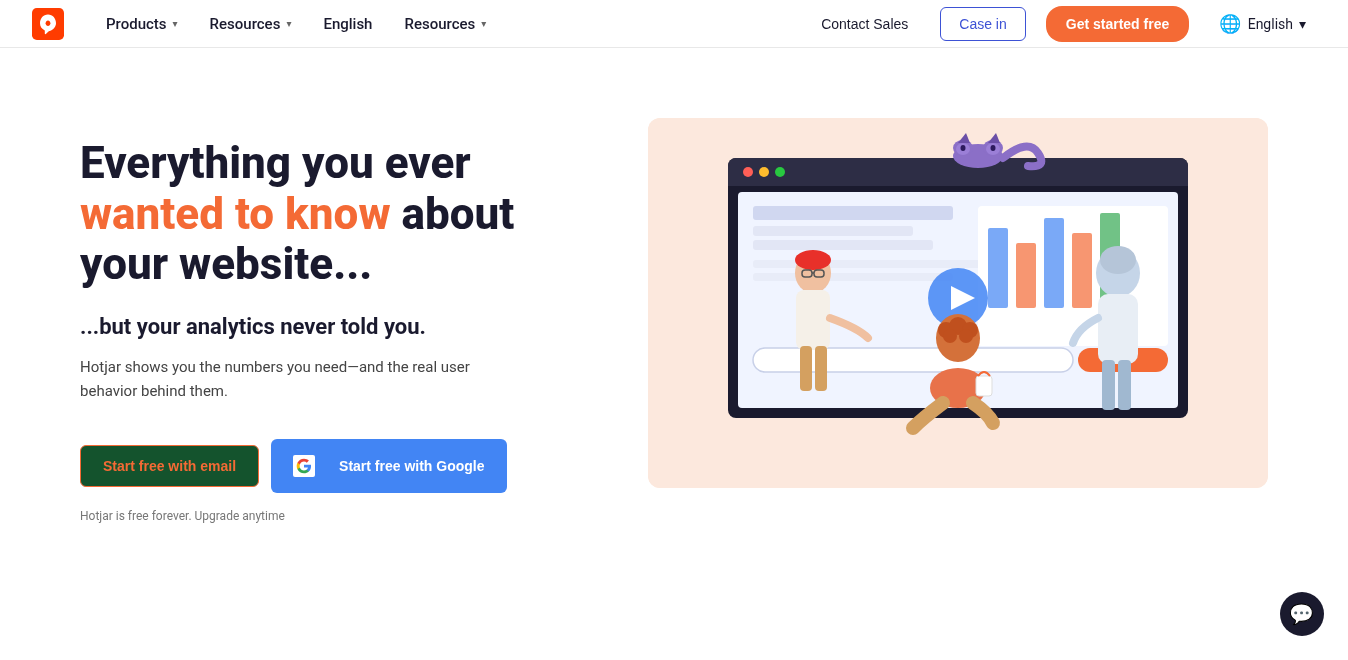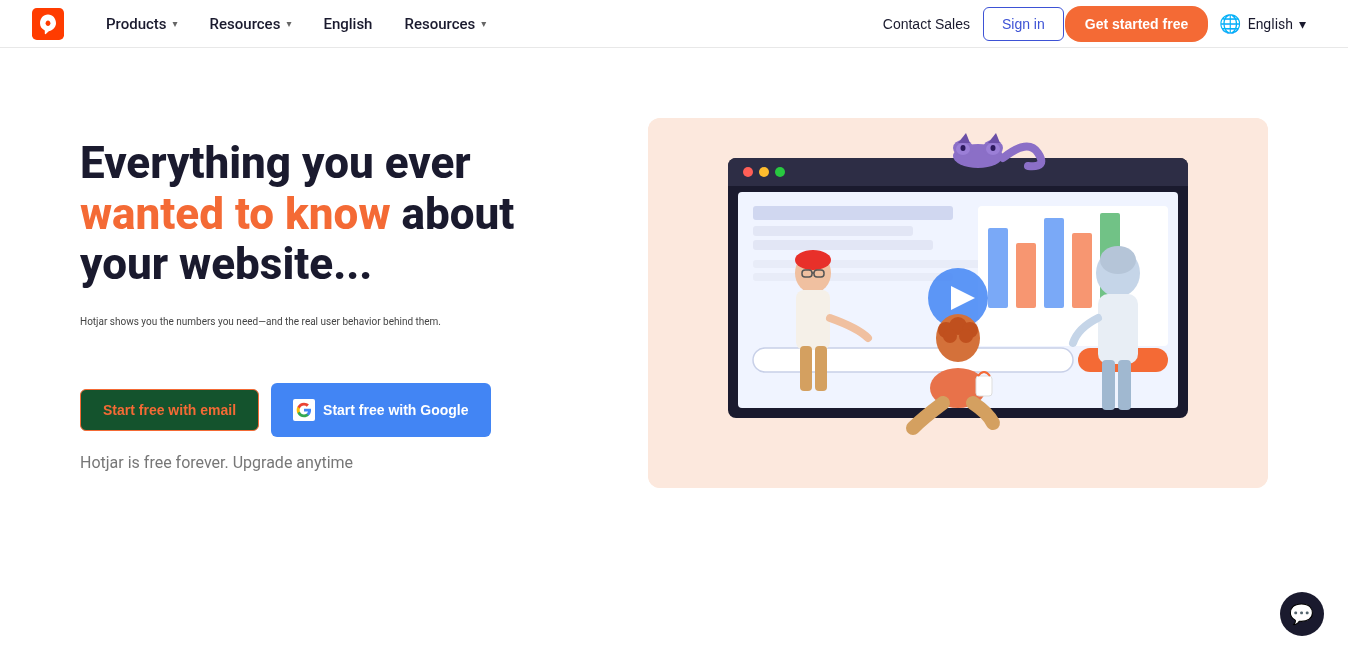--- a/index.html
+++ b/index.html
@@ -57,21 +57,21 @@
       white-space: nowrap;
     }
     .nav-link .chevron {
       font-size: 10px;
       color: #666;
       margin-left: 2px;
     }
     .nav-right {
       display: flex;
       align-items: center;
-      gap: 1px;
+      gap: 20px;
     }
     .btn-contact-sales {
       font-size: 14px;
       font-weight: 500;
       color: #1a1a2e;
       cursor: pointer;
       padding: 8px 12px;
       border-radius: 4px;
       background: none;
       border: none;
@@ -134,24 +134,24 @@
     .hero-headline .highlight {
       color: #f46a35;
     }
     .hero-subheadline {
       font-size: 22px;
       font-weight: 700;
       color: #1a1a2e;
       margin-bottom: 16px;
     }
     .hero-description {
-      font-size: 10px;
+      font-size: 15px;
       color: #444;
       line-height: 1.6;
-      margin-bottom: 53px;
+      margin-bottom: 36px;
       max-width: 440px;
     }
     .hero-cta {
       display: flex;
       align-items: center;
       gap: 12px;
       margin-bottom: 16px;
       flex-wrap: wrap;
     }
     .btn-email {
@@ -161,21 +161,21 @@
       color: #f46a35;
       background: #14532d;
       border: 1.5px solid #f46a35;
       border-radius: 6px;
       cursor: pointer;
       white-space: nowrap;
     }
     .btn-google {
       display: flex;
       align-items: center;
-      gap: 8px;
+      gap: 24px;
       padding: 16px 22px;
       font-size: 14px;
       font-weight: 600;
       color: #fff;
       background: #4285f4;
       border: none;
       border-radius: 6px;
       cursor: pointer;
       white-space: nowrap;
     }
@@ -183,21 +183,21 @@
       width: 22px;
       height: 22px;
       background: white;
       border-radius: 2px;
       display: flex;
       align-items: center;
       justify-content: center;
       flex-shrink: 0;
     }
     .hero-footnote {
-      font-size: 16px;
+      font-size: 12px;
       color: #777;
     }
 
     
     .hero-image {
       flex-shrink: 0;
       width: 620px;
       height: 370px;
       background: #fce8dd;
       border-radius: 12px;
@@ -259,37 +259,38 @@
       </div>
       <div class="nav-link">
         <span>Resources</span>
         <span class="chevron">▾</span>
       </div>
     </div>
   </div>
 
   <div class="nav-right">
     <button class="btn-contact-sales">Contact Sales</button>
-    <button class="btn-sign-in">Sign in</button>
+    <button class="btn-sign-in">Case in</button>
     <button class="btn-get-started">Get started free</button>
     <div class="lang-selector">
       <span class="lang-globe">🌐</span>
       <span>English</span>
       <span class="chevron">▾</span>
     </div>
   </div>
 </nav>
 
 <section class="hero">
   <div class="hero-text">
     <h1 class="hero-headline">
       <span>Everything you ever</span><br>
       <span class="highlight">wanted to know</span>
       <span> about<br>your website...</span>
     </h1>
+    <p class="hero-subheadline">...but your analytics never told you.</p>
     <p class="hero-description">Hotjar shows you the numbers you need—and the real user behavior behind them.</p>
     <div class="hero-cta">
       <button class="btn-email">Start free with email</button>
       <button class="btn-google">
         <span class="google-icon-container">
           <svg width="16" height="16" viewBox="0 0 24 24" xmlns="http://www.w3.org/2000/svg">
             <path d="M22.56 12.25c0-.78-.07-1.53-.2-2.25H12v4.26h5.92c-.26 1.37-1.04 2.53-2.21 3.31v2.77h3.57c2.08-1.92 3.28-4.74 3.28-8.09z" fill="#4285F4"></path>
             <path d="M12 23c2.97 0 5.46-.98 7.28-2.66l-3.57-2.77c-.98.66-2.23 1.06-3.71 1.06-2.86 0-5.29-1.93-6.16-4.53H2.18v2.84C3.99 20.53 7.7 23 12 23z" fill="#34A853"></path>
             <path d="M5.84 14.09c-.22-.66-.35-1.36-.35-2.09s.13-1.43.35-2.09V7.07H2.18C1.43 8.55 1 10.22 1 12s.43 3.45 1.18 4.93l2.85-2.22.81-.62z" fill="#FBBC05"></path>
             <path d="M12 5.38c1.62 0 3.06.56 4.21 1.64l3.15-3.15C17.45 2.09 14.97 1 12 1 7.7 1 3.99 3.47 2.18 7.07l3.66 2.84c.87-2.6 3.3-4.53 6.16-4.53z" fill="#EA4335"></path>

